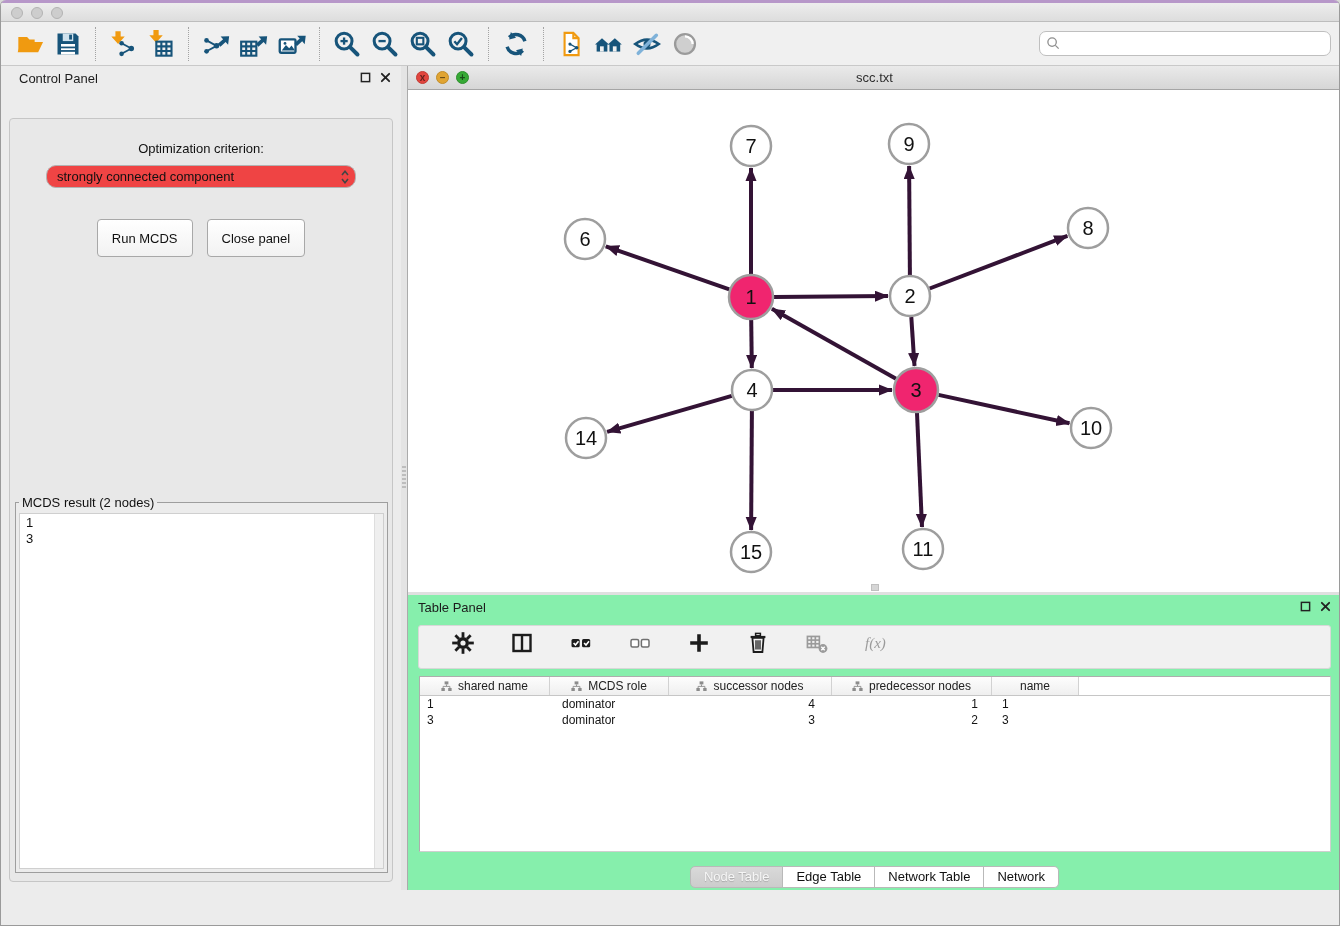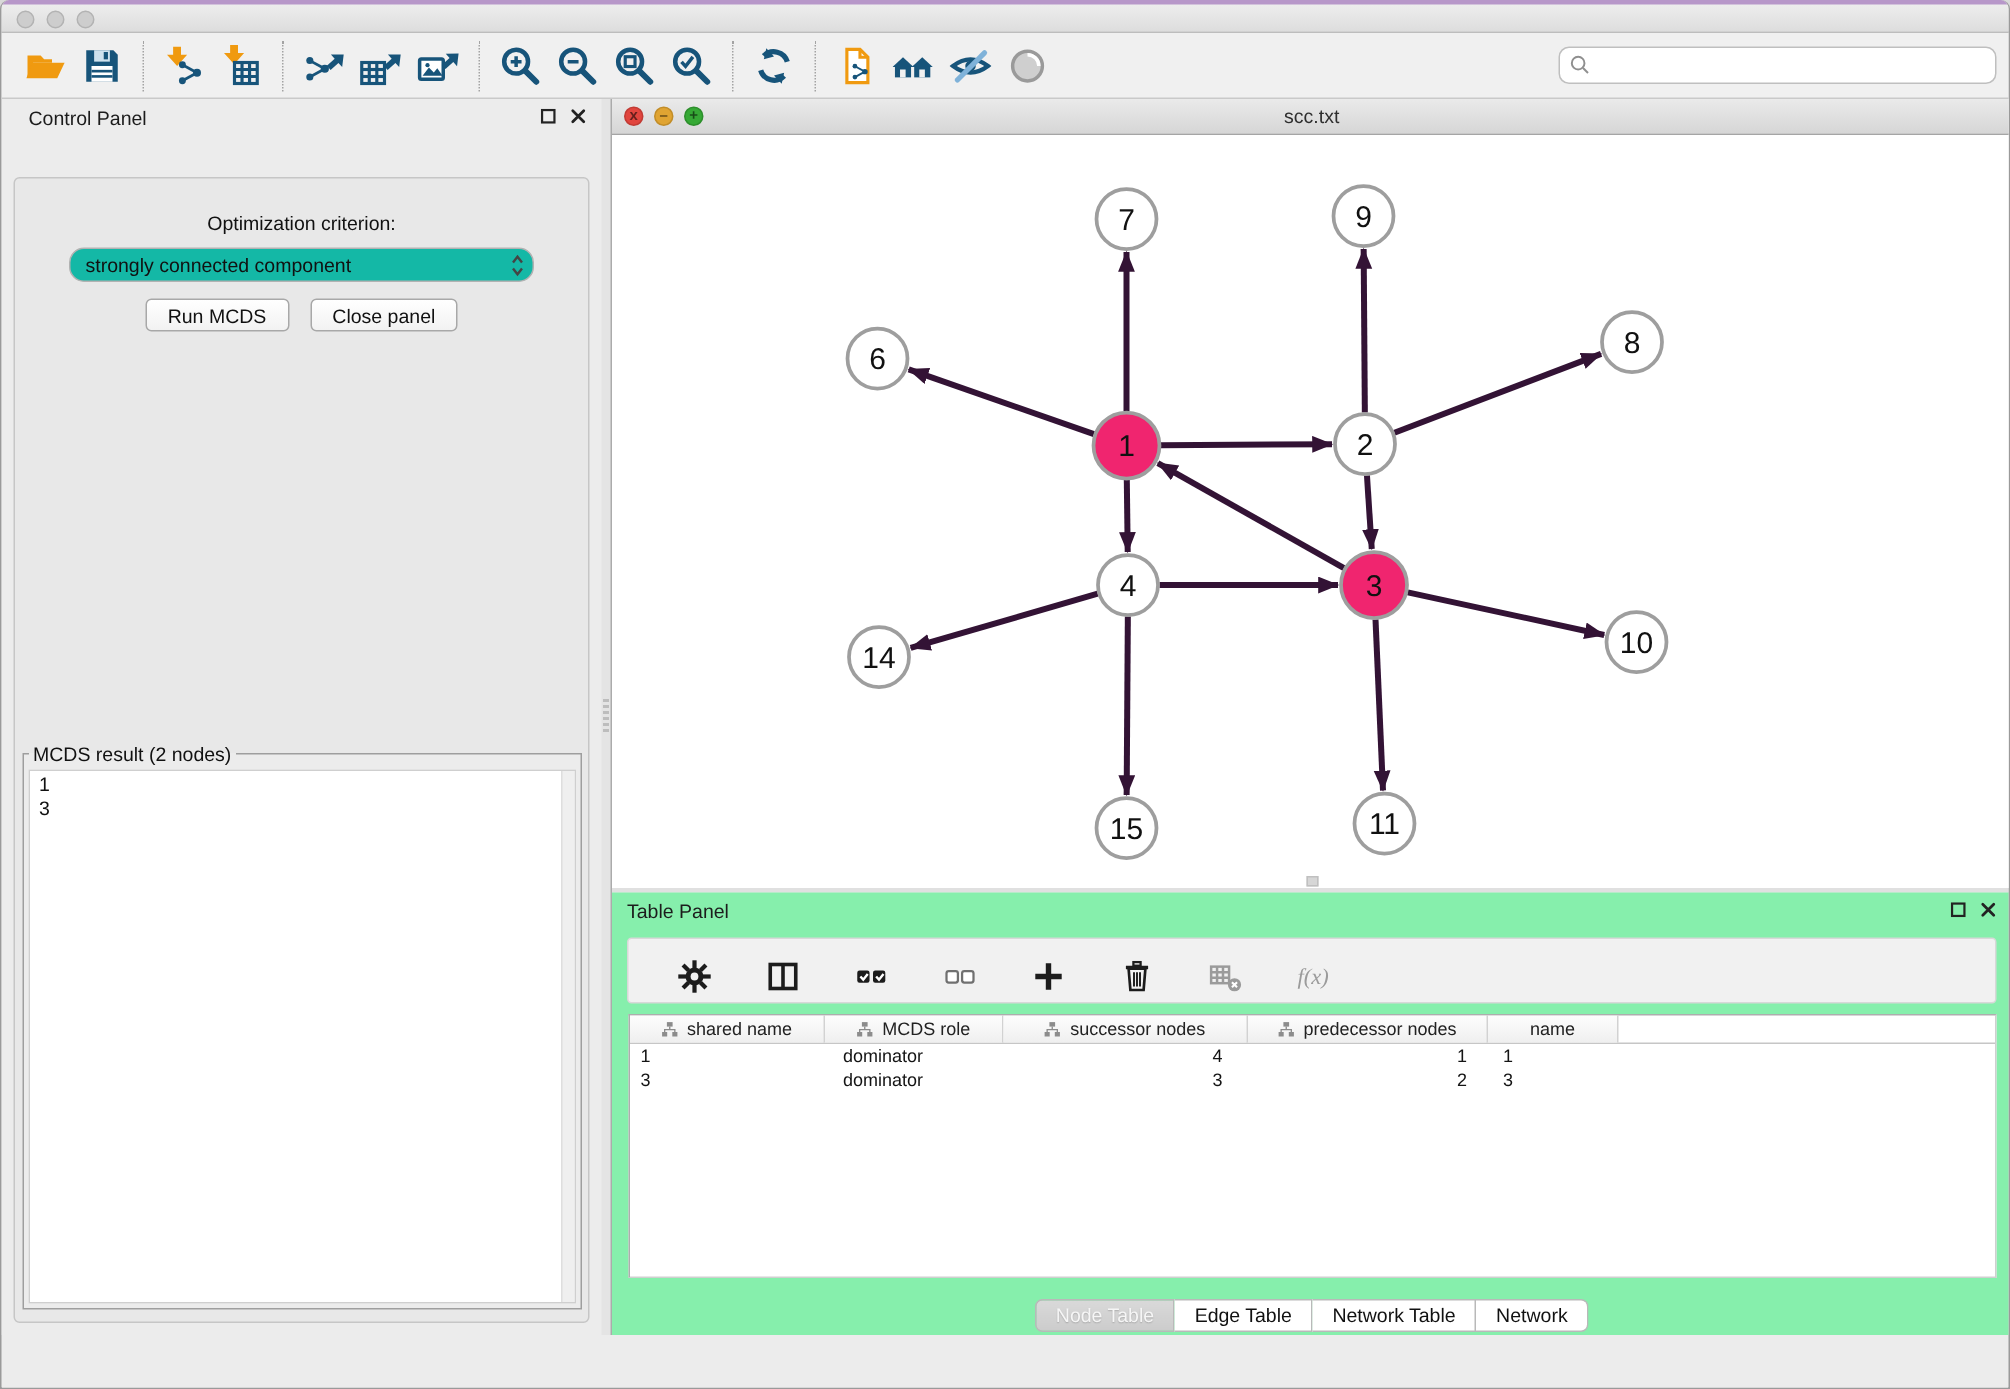--- a/index.html
+++ b/index.html
@@ -24,24 +24,24 @@
   .cp-header{position:relative;height:26px;line-height:26px;padding-left:18px;font-size:13px;color:#1c1c1c;}
   .win-btns{position:absolute;right:10px;top:6px;display:flex;gap:9px;align-items:center;}
   .win-btns svg{width:11px;height:11px;}
   .tabs-row{display:flex;justify-content:center;position:relative;z-index:2;}
   .tab{font-size:13px;color:#111;background:#fff;border:1px solid #b9b9b9;border-left:none;padding:2px 13px 3px;line-height:15px;}
   .tab:first-child{border-left:1px solid #b9b9b9;border-radius:5px 0 0 5px;}
   .tab:last-child{border-radius:0 5px 5px 0;}
   .tab.active{background:linear-gradient(#d9d9d9,#cccccc);color:#f6f6f6;text-shadow:0 1px 1px rgba(0,0,0,.2);}
   .cp-body{position:absolute;left:8px;top:52px;width:384px;height:764px;background:#e8e8e8;border:1px solid #c6c6c6;border-radius:4px;}
   .opt-label{margin-top:22px;text-align:center;font-size:13px;color:#111;}
-  .dropdown{position:relative;margin:9px auto 0;width:310px;height:23px;background:#14b8a6;border:1px solid #b2b2b2;border-radius:10px;font-size:13px;color:#111;display:flex;align-items:center;padding:0 22px 0 10px;}
+  .dropdown{position:relative;margin:9px auto 0;width:310px;height:23px;background:#ef4444;border:1px solid #b2b2b2;border-radius:10px;font-size:13px;color:#111;display:flex;align-items:center;padding:0 22px 0 10px;}
   .stepper{position:absolute;right:5px;top:2px;}
   .btn-row{display:flex;justify-content:center;gap:14px;margin-top:11px;}
-  .mac-btn{font-family:inherit;font-size:13px;color:#111;background:linear-gradient(#ffffff,#f2f2f2);border:1px solid #a8a8a8;border-radius:4px;height:22px;padding:0 14px;}
+  .mac-btn{font-family:inherit;font-size:13px;color:#111;background:linear-gradient(#ffffff,#f2f2f2);border:1px solid #a8a8a8;border-radius:4px;height:38px;padding:0 14px;margin-top:20px;}
   .result-box{position:absolute;left:5px;top:376px;width:373px;height:378px;border:1px solid #9e9e9e;margin:0;padding:3px;background:#ececec;}
   .result-box legend{font-size:13px;color:#111;padding:0 3px;}
   .result-inner{position:relative;width:100%;height:100%;background:#fff;border:1px solid #cfcfcf;overflow:hidden;}
   .result-list{font-size:13px;color:#111;padding:1px 0 0 6px;line-height:16px;}
   .result-scroll{position:absolute;right:0;top:0;bottom:0;width:9px;background:#efefef;border-left:1px solid #dedede;}
   
   .v-splitter{position:absolute;left:400px;top:66px;width:7px;height:824px;background:#e4e4e4;border-right:1px solid #ababab;}
   .v-handle{position:absolute;left:1px;top:400px;width:4px;height:22px;background:repeating-linear-gradient(#bdbdbd 0 2px,#e4e4e4 2px 4px);}
   .h-splitter{position:absolute;left:407px;top:592px;width:933px;height:3px;background:#e0e0e0;}
   
@@ -52,21 +52,21 @@
   .tl.red{background:#e1453e;border:1px solid #c23b34;}
   .tl.yellow{background:#e0a432;border:1px solid #c28d28;}
   .tl.green{background:#36a935;border:1px solid #2d8f2c;}
   .net-title{display:block;text-align:center;font-size:13px;color:#2e2e2e;line-height:23px;}
   .net-canvas{position:relative;width:933px;height:502px;background:#fff;}
   .canvas-nub{position:absolute;left:50%;bottom:1px;width:8px;height:7px;margin-left:-4px;background:#d6d6d6;border:1px solid #c0c0c0;}
   
   .table-panel{position:absolute;left:407px;top:595px;width:933px;height:295px;background:#86efac;}
   .tp-header{position:relative;height:26px;line-height:26px;padding-left:10px;font-size:13px;color:#1c1c1c;}
   .tp-toolbar{position:absolute;left:10px;top:30px;width:913px;height:44px;background:#f1f1f1;border:1px solid #d8d8d8;border-radius:3px;display:flex;align-items:center;padding-left:8px;gap:7px;}
-  .tp-btn{width:32px;height:32px;display:flex;align-items:flex-end;justify-content:center;background:transparent;border:none;padding:0;margin-left:20px;}
+  .tp-btn{width:32px;height:32px;display:flex;align-items:flex-start;justify-content:center;background:transparent;border:none;padding:0;margin-left:20px;}
   .tp-btn svg{width:24px;height:24px;}
   .tp-table{position:absolute;left:11px;top:81px;width:912px;height:176px;background:#fff;border:1px solid #adadad;border-right-color:#cfcfcf;border-bottom-color:#cfcfcf;overflow:hidden;}
   .t-header{position:relative;height:19px;border-bottom:1px solid #c6c6c6;text-align:right;}
   .t-hcell{position:absolute;top:0;height:18px;background:linear-gradient(#fdfdfd,#efefef);border-right:1px solid #d2d2d2;display:flex;align-items:center;justify-content:center;gap:6px;font-size:12px;color:#222;}
   .t-hcell svg{width:11px;height:11px;}
   .t-row{position:relative;height:16px;}
   .t-cell{position:absolute;top:0;height:16px;font-size:12px;color:#141414;line-height:16px;}
   .tp-tabs{position:absolute;left:0;right:0;top:271px;display:flex;justify-content:center;}
   
   .statusbar{position:absolute;left:0;top:890px;width:1340px;height:36px;background:#ececec;border-top:1px solid #c8c8c8;}

